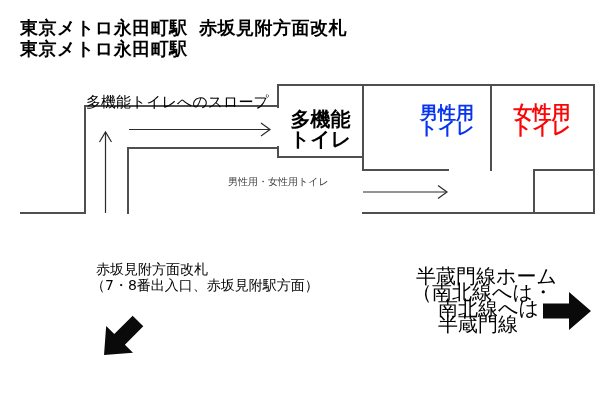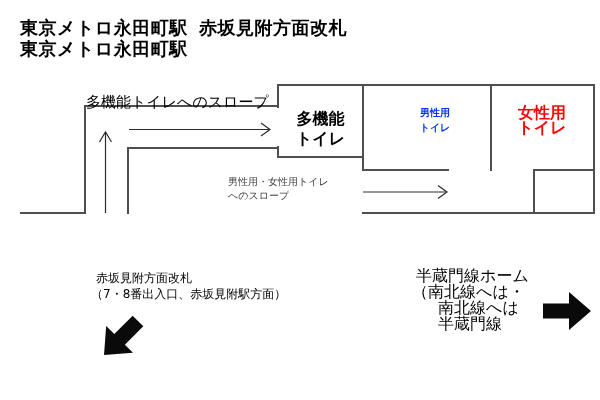--- a/index.html
+++ b/index.html
@@ -4,28 +4,28 @@
 <style>
   html,body{margin:0;padding:0;background:#fff;}
   #screen{
     position:relative;width:600px;height:400px;background:#fff;overflow:hidden;
     font-family:"DejaVu Sans","Liberation Sans",sans-serif;color:#000;
   }
   .abs{position:absolute;}
   .wall{position:absolute;background:#4f4f4f;}
   #title{left:20px;top:19px;font-size:18px;font-weight:bold;line-height:21px;letter-spacing:.5px;white-space:nowrap;font-family:Liberation Mono, monospace;}
   .roomlabel{position:absolute;text-align:center;font-weight:bold;white-space:nowrap;}
-  #multi-room-label{left:278px;top:109px;width:85px;font-size:16px;line-height:20px;}
-  #mens-room-label{left:363px;top:105px;width:144px;font-size:10px;line-height:15px;}
-  #womens-room-label{left:491px;top:105px;width:102px;font-size:16px;line-height:15px;}
+  #multi-room-label{left:278px;top:109px;width:85px;font-size:20px;line-height:20px;}
+  #mens-room-label{left:363px;top:105px;width:144px;font-size:18px;line-height:15px;padding-left:12px;}
+  #womens-room-label{left:491px;top:105px;width:102px;font-size:19px;line-height:15px;}
   #multi-slope-label{left:86px;top:94px;font-size:15px;line-height:16px;white-space:nowrap;}
   #mw-slope-label{left:228px;top:175px;font-size:10px;line-height:14px;white-space:nowrap;}
-  #gate-label{left:91px;top:271px;font-size:12px;line-height:15.5px;white-space:nowrap;}
+  #gate-label{left:91px;top:262px;font-size:14px;line-height:15.5px;white-space:nowrap;}
   #gate-label .l1{margin-left:5px;}
-  #platform-label{left:412px;top:268px;font-size:16px;line-height:16px;white-space:nowrap;}
+  #platform-label{left:412px;top:268px;font-size:20px;line-height:16px;white-space:nowrap;}
   #platform-label .l1{margin-left:4px;}
   #platform-label .ind{margin-left:26px;}
   svg.overlay{position:absolute;left:0;top:0;pointer-events:none;}
 </style>
 </head>
 <body>
 
 <div id="screen">
 
   <div id="title" class="abs">
@@ -64,21 +64,20 @@
     <div>トイレ</div>
   </div>
 
   <div id="womens-room-label" class="roomlabel" style="color: rgb(251, 6, 6);">
     <div>女性用</div>
     <div>トイレ</div>
   </div>
 
   <div id="mw-slope-label" class="abs" style="color: rgb(65, 65, 65);">
     <div>男性用・女性用トイレ</div>
-    <div>へのスロープ</div>
   </div>
 
   <svg class="overlay" width="600" height="400" viewBox="0 0 600 400">
     <g>
       <line x1="105.5" y1="213" x2="105.5" y2="133" stroke="#2b2b2b" stroke-width="1.2" style="stroke: rgb(43, 43, 43);"></line>
       <polyline points="99.5,142 105.5,132 111.5,142" fill="none" stroke="#2b2b2b" stroke-width="1.2" style="stroke: rgb(43, 43, 43);"></polyline>
     </g>
     <g>
       <line x1="129" y1="129.5" x2="269" y2="129.5" stroke="#2b2b2b" stroke-width="1.2" style="stroke: rgb(43, 43, 43);"></line>
       <polyline points="261,123 270,129.5 261,136" fill="none" stroke="#2b2b2b" stroke-width="1.2" style="stroke: rgb(43, 43, 43);"></polyline>

